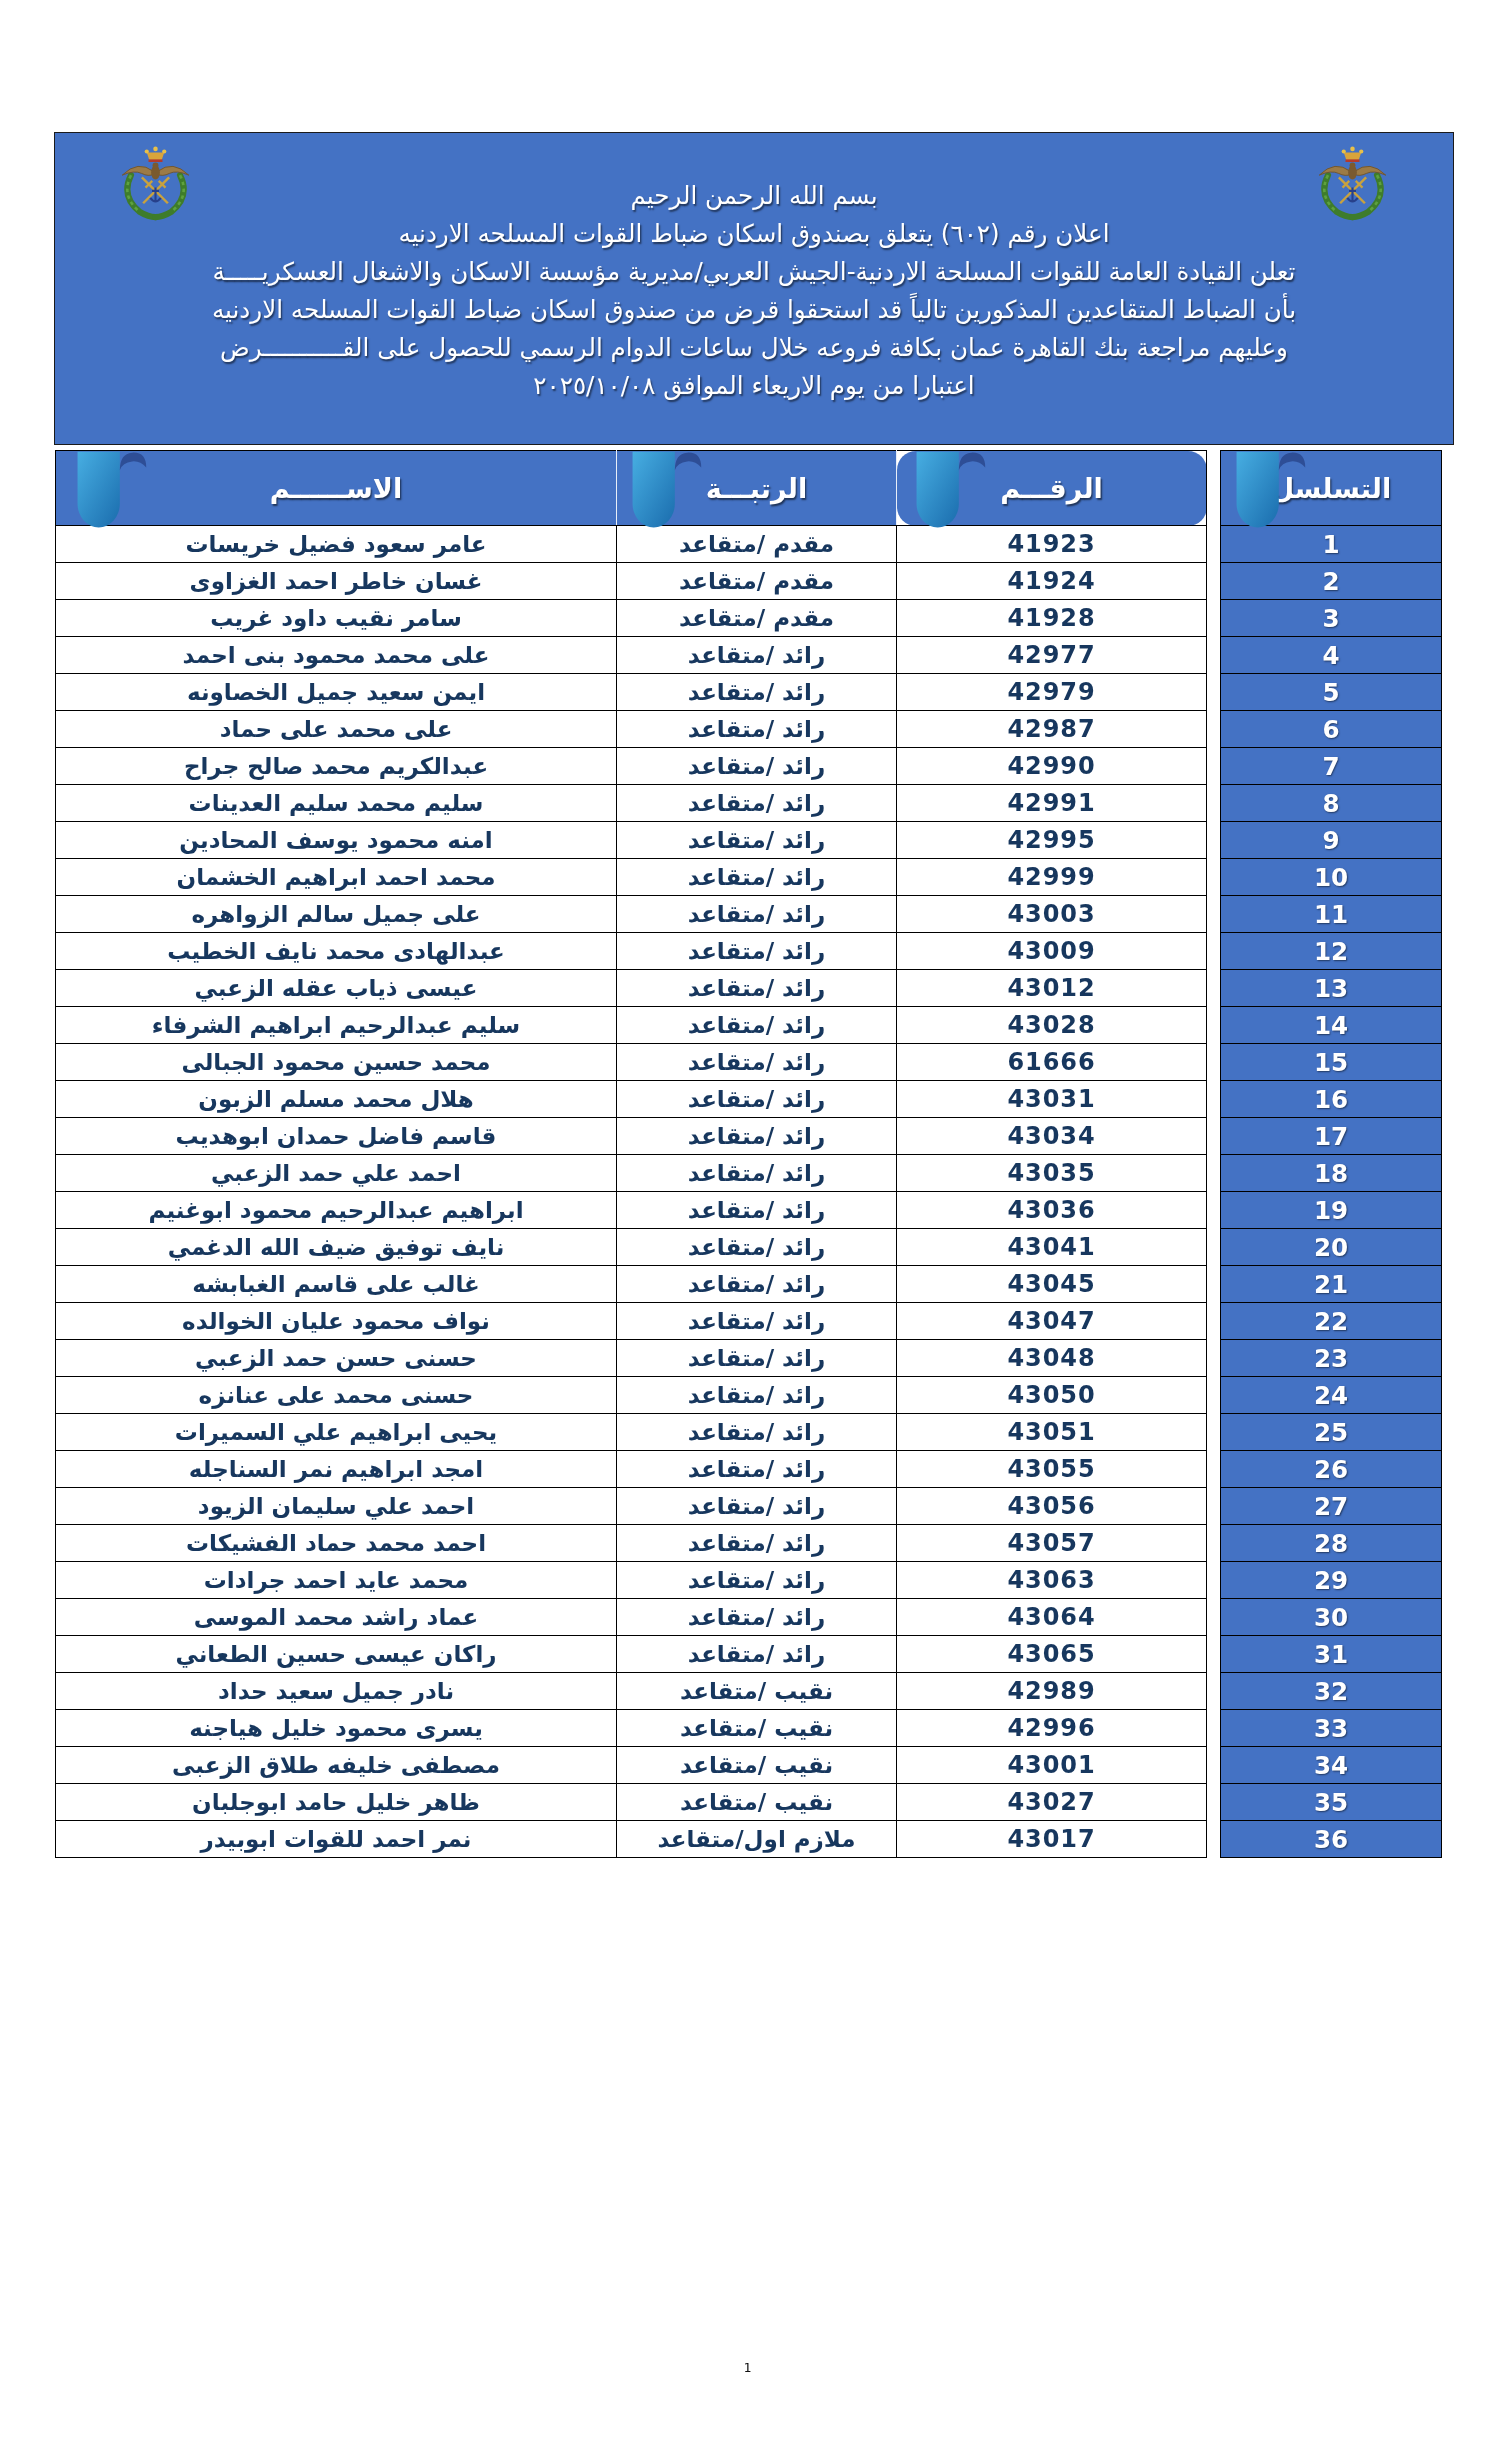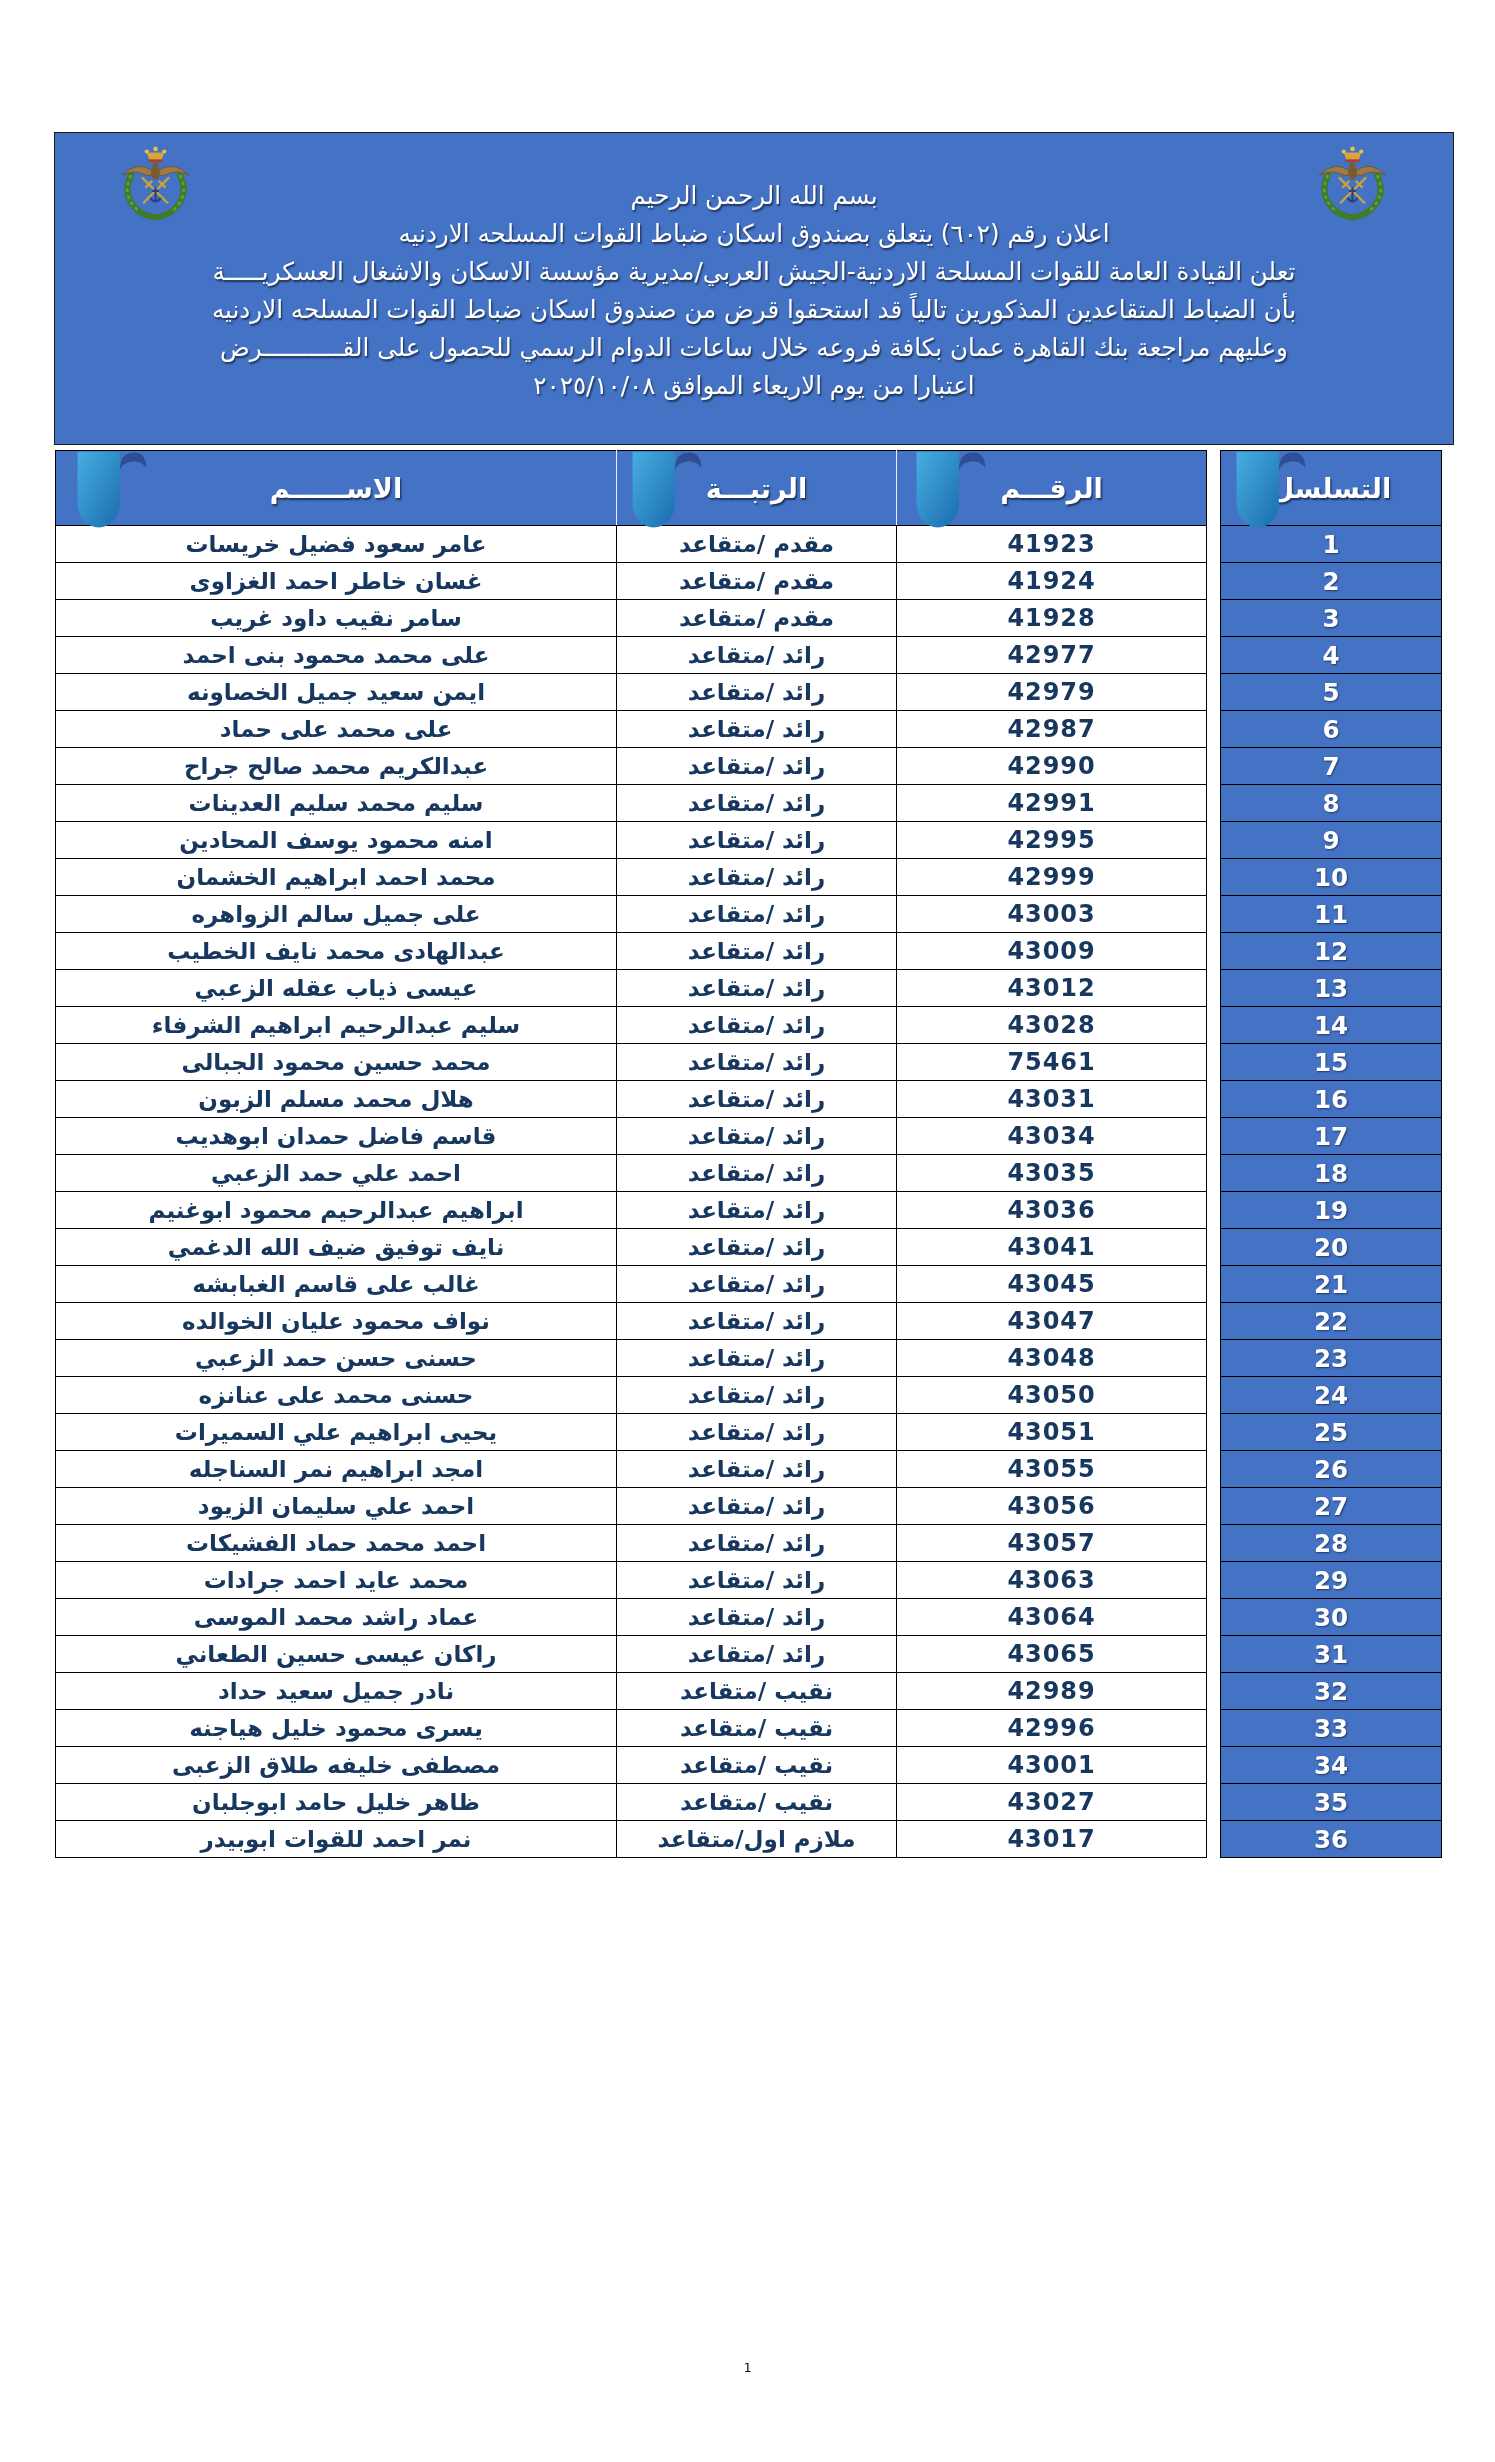--- a/index.html
+++ b/index.html
@@ -27,21 +27,21 @@
   .main-table{position:absolute;left:55px;top:450px;width:1150px;}
   .serial-table{position:absolute;left:1220px;top:450px;width:221px;}
 
   th{
     height:74px;background:#4472C4;color:#ffffff;font-weight:bold;font-size:27px;
     text-shadow:1.3px 1.8px 1.8px rgba(0,0,0,0.55);
     border-top:1.8px solid #000;border-bottom:1.8px solid #000;
     border-left:1.8px solid #e8eef8;border-right:1.8px solid #e8eef8;
     padding:0;text-align:center;vertical-align:middle;
   }
-  .main-table th:first-child{border-right-color:#000;}
+  .main-table th:first-child{border-right-color:#000;border-radius:19px;}
   .main-table th:last-child{border-left-color:#000;margin-left:37px;}
   .serial-table th{border-left-color:#000;border-right-color:#000;margin-left:24px;}
 
   td{
     height:37px;padding:0 5.3px;box-sizing:border-box;
     border:1.8px solid #000;background:#ffffff;
     color:#17375E;font-weight:bold;font-size:23px;
     text-align:center;vertical-align:middle;white-space:nowrap;overflow:hidden;
   }
   td.num{font-size:24px;direction:ltr;letter-spacing:0.9px;}
@@ -217,21 +217,21 @@
           <td class="num">43012</td>
           <td>رائد /متقاعد</td>
           <td>عيسى ذياب عقله الزعبي</td>
         </tr>
         <tr>
           <td class="num">43028</td>
           <td>رائد /متقاعد</td>
           <td>سليم عبدالرحيم ابراهيم الشرفاء</td>
         </tr>
         <tr>
-          <td class="num">75461</td>
+          <td class="num">61666</td>
           <td>رائد /متقاعد</td>
           <td>محمد حسين محمود الجبالى</td>
         </tr>
         <tr>
           <td class="num">43031</td>
           <td>رائد /متقاعد</td>
           <td>هلال محمد مسلم الزبون</td>
         </tr>
         <tr>
           <td class="num">43034</td>

